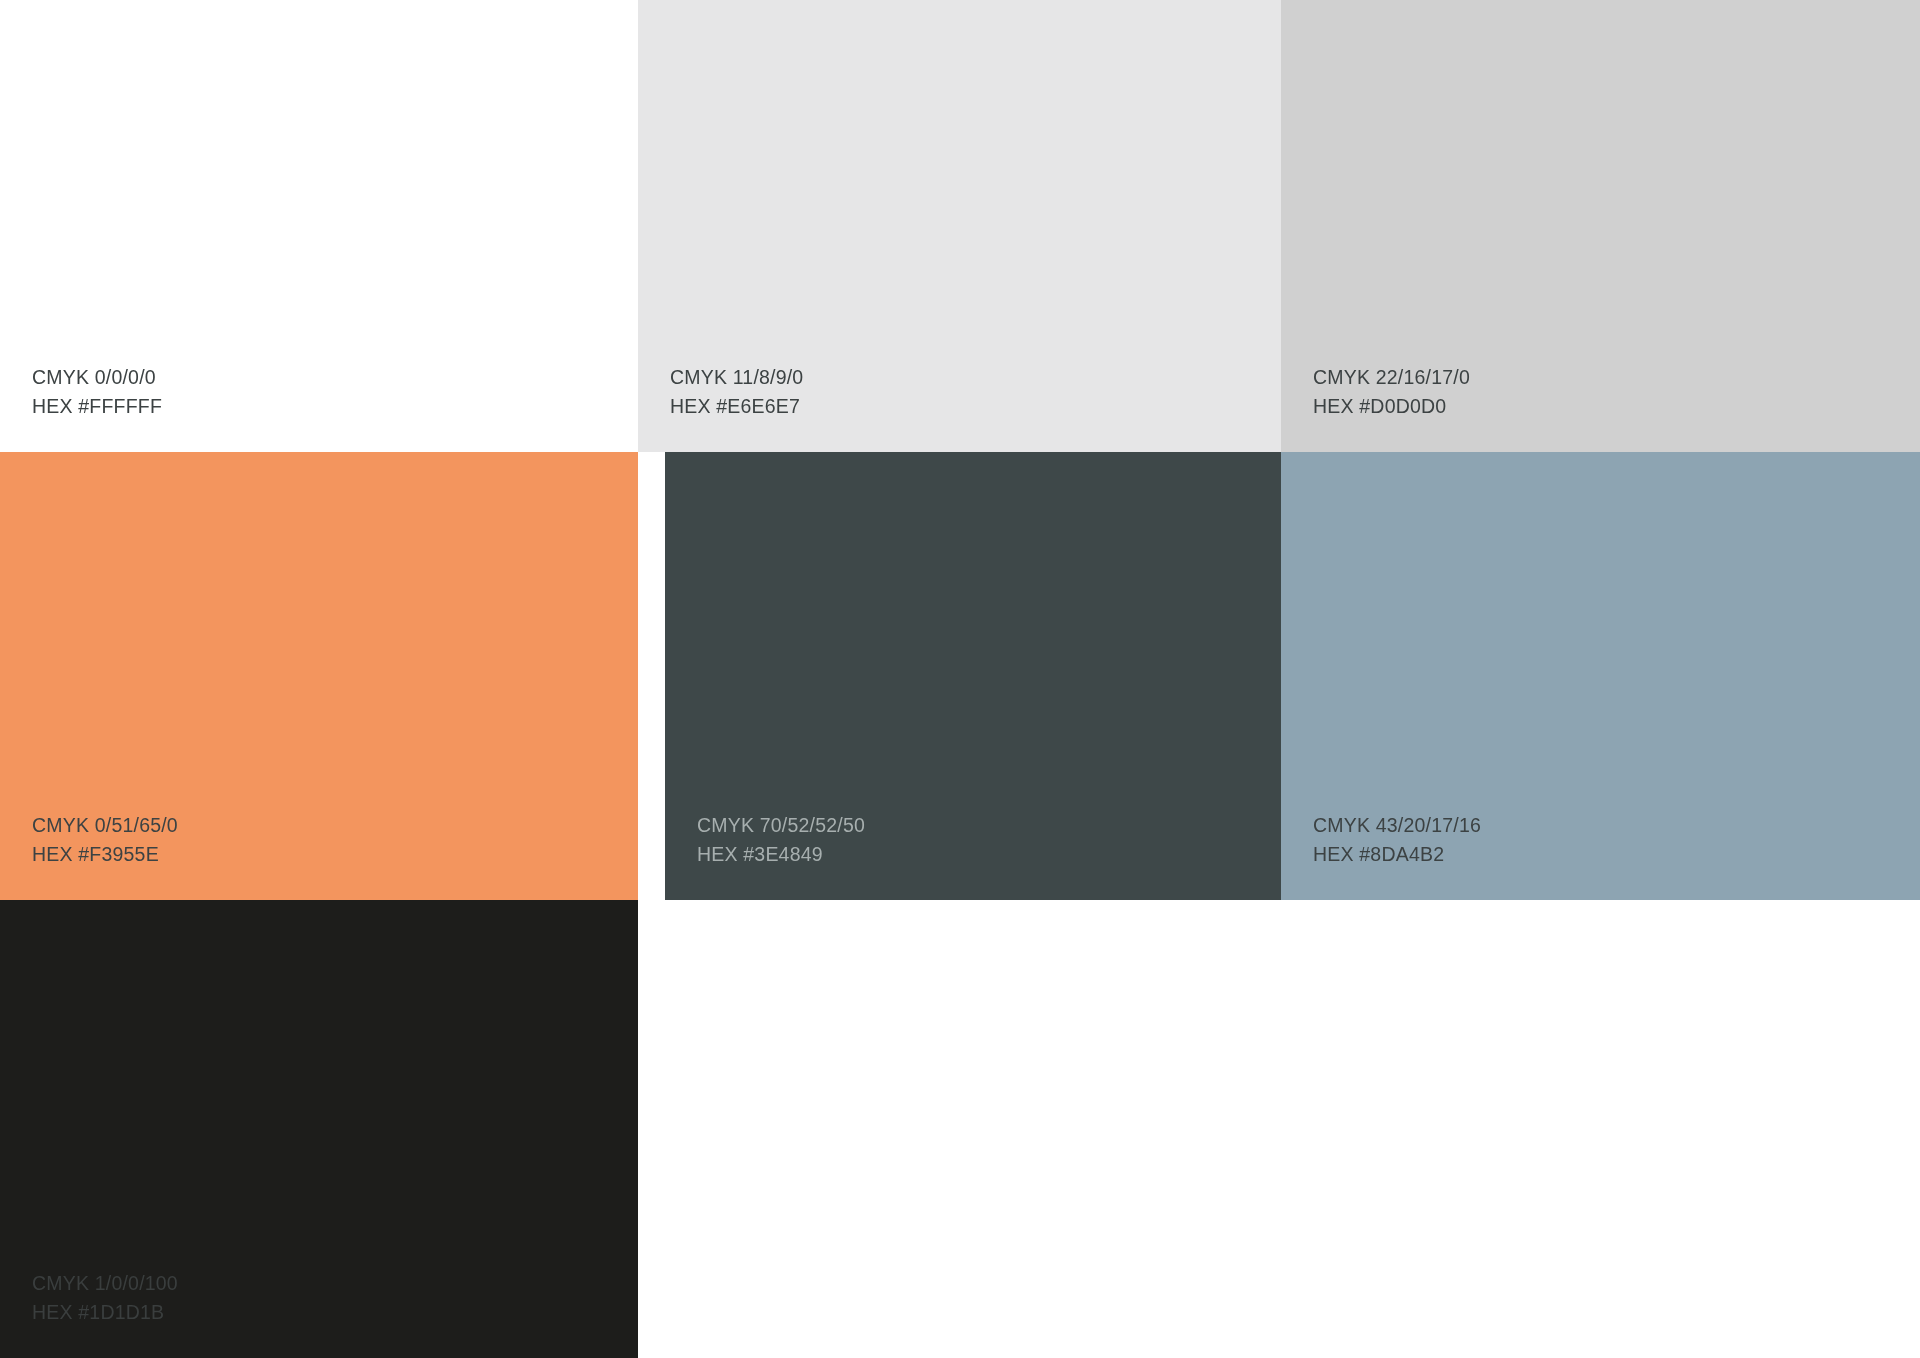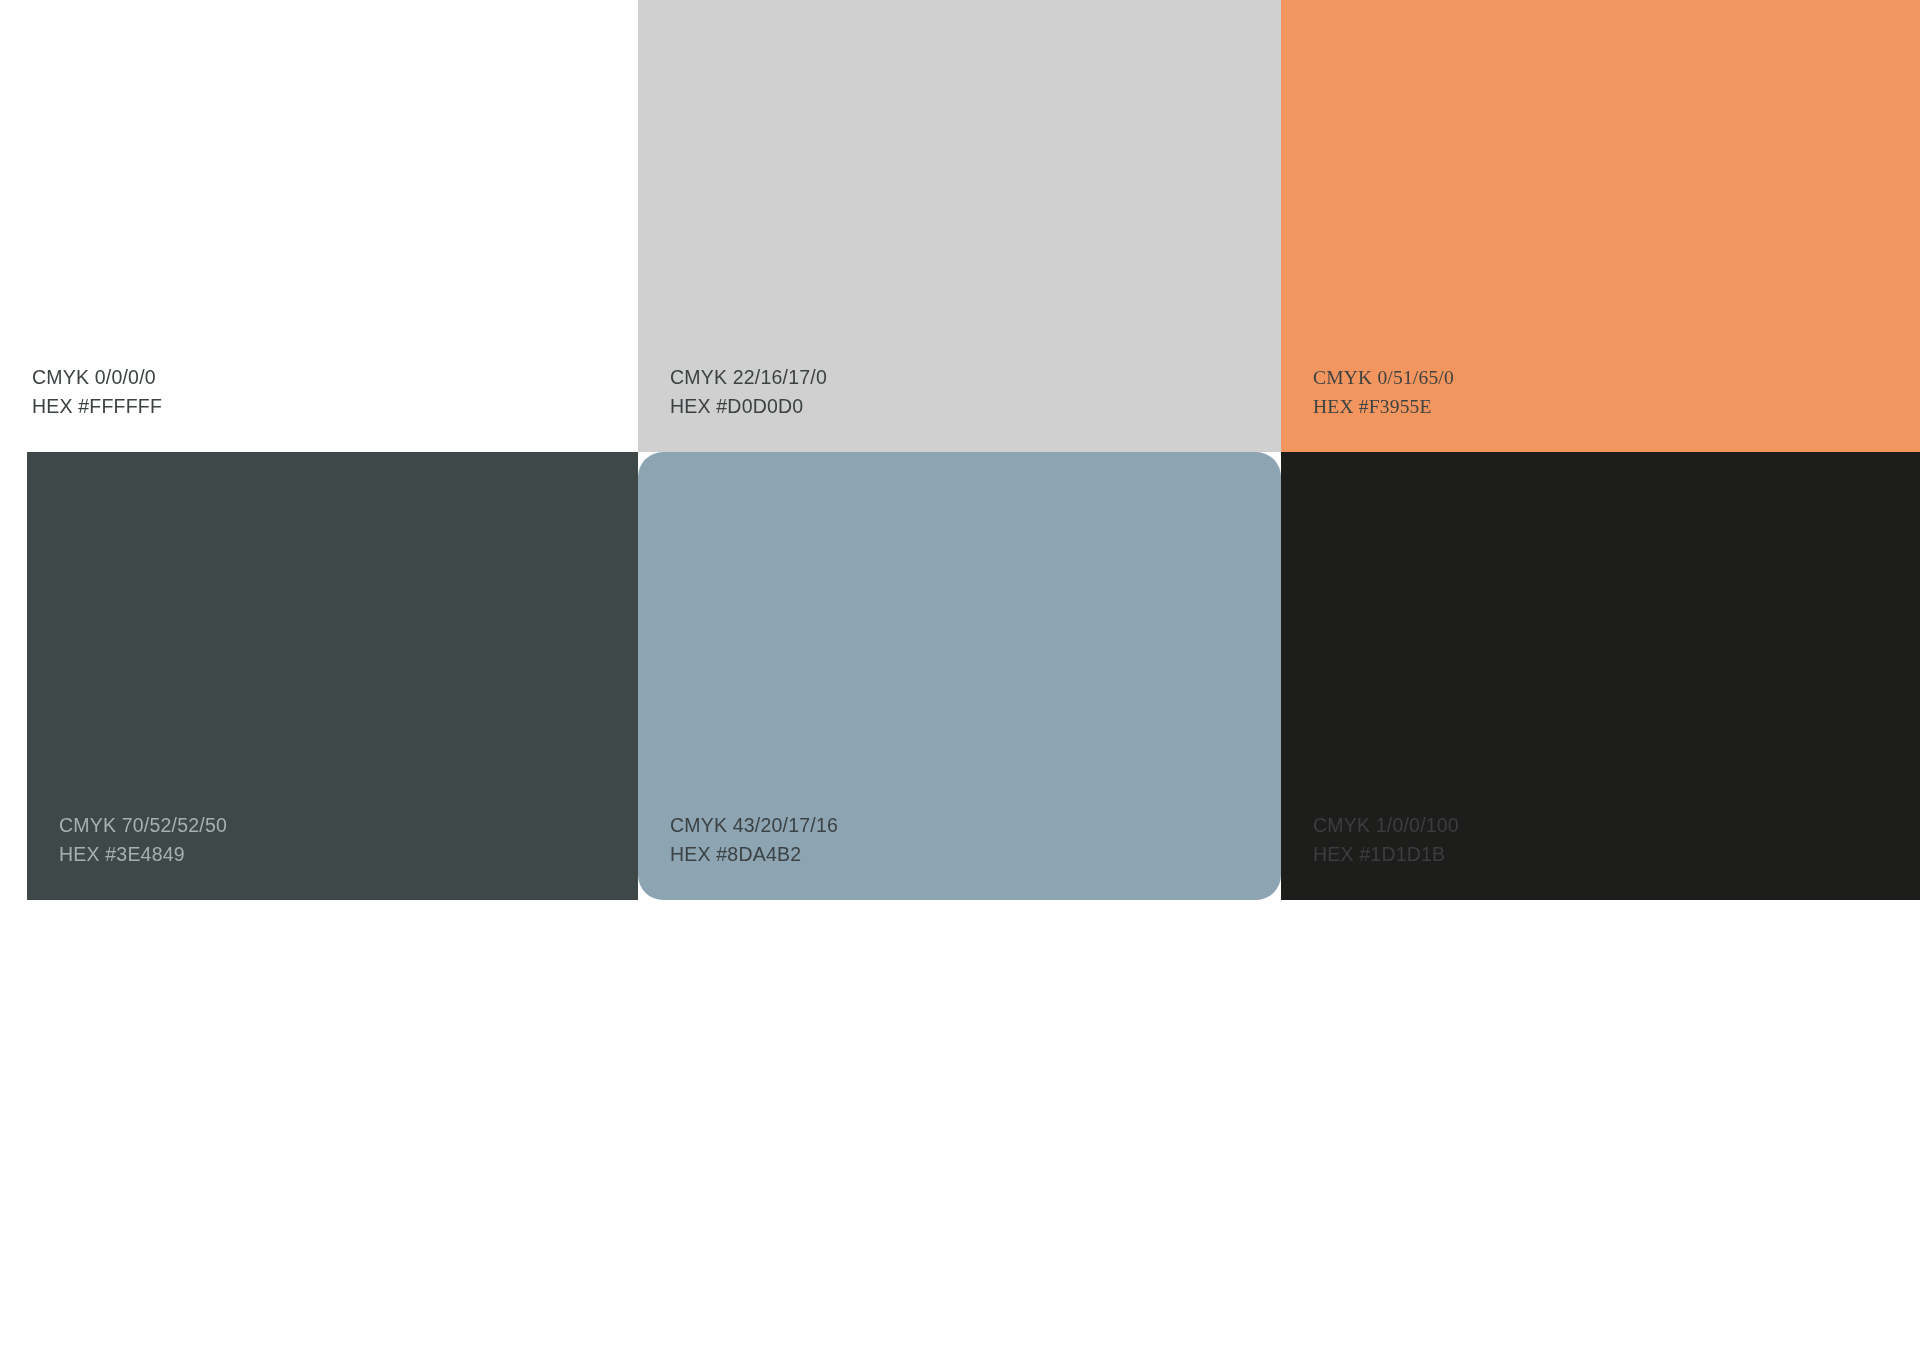--- a/index.html
+++ b/index.html
@@ -49,44 +49,50 @@
 
 <div class="palette-grid">
 
   <div class="swatch" style="background-color: rgb(255, 255, 255);">
     <div class="swatch-label" style="color: rgb(60, 66, 67);">
       <span class="label-line">CMYK 0/0/0/0</span>
       <span class="label-line">HEX #FFFFFF</span>
     </div>
   </div>
 
+  <div class="swatch" style="background-color: rgb(230, 230, 231);">
+    <div class="swatch-label" style="color: rgb(60, 66, 67);">
+      <span class="label-line">CMYK 11/8/9/0</span>
+      <span class="label-line">HEX #E6E6E7</span>
+    </div>
+  </div>
 
   <div class="swatch" style="background-color: rgb(208, 208, 208); padding-left: 20px;">
     <div class="swatch-label" style="color: rgb(60, 66, 67);">
       <span class="label-line">CMYK 22/16/17/0</span>
       <span class="label-line">HEX #D0D0D0</span>
     </div>
   </div>
 
 
   <div class="swatch" style="background-color: rgb(243, 149, 94);">
-    <div class="swatch-label" style="color: rgb(60, 66, 67); font-family: Liberation Serif, serif;">
+    <div class="swatch-label" style="color: rgb(60, 66, 67);">
       <span class="label-line">CMYK 0/51/65/0</span>
       <span class="label-line">HEX #F3955E</span>
     </div>
   </div>
 
   <div class="swatch" style="background-color: rgb(62, 72, 73); margin-left: 27px;">
     <div class="swatch-label" style="color: rgb(167, 175, 175);">
       <span class="label-line">CMYK 70/52/52/50</span>
       <span class="label-line">HEX #3E4849</span>
     </div>
   </div>
 
-  <div class="swatch" style="background-color: rgb(141, 164, 178); border-radius: 25px;">
+  <div class="swatch" style="background-color: rgb(141, 164, 178);">
     <div class="swatch-label" style="color: rgb(60, 66, 67);">
       <span class="label-line">CMYK 43/20/17/16</span>
       <span class="label-line">HEX #8DA4B2</span>
     </div>
   </div>
 
 
   <div class="swatch" style="background-color: rgb(29, 29, 27);">
     <div class="swatch-label" style="color: rgb(58, 62, 62);">
       <span class="label-line">CMYK 1/0/0/100</span>

